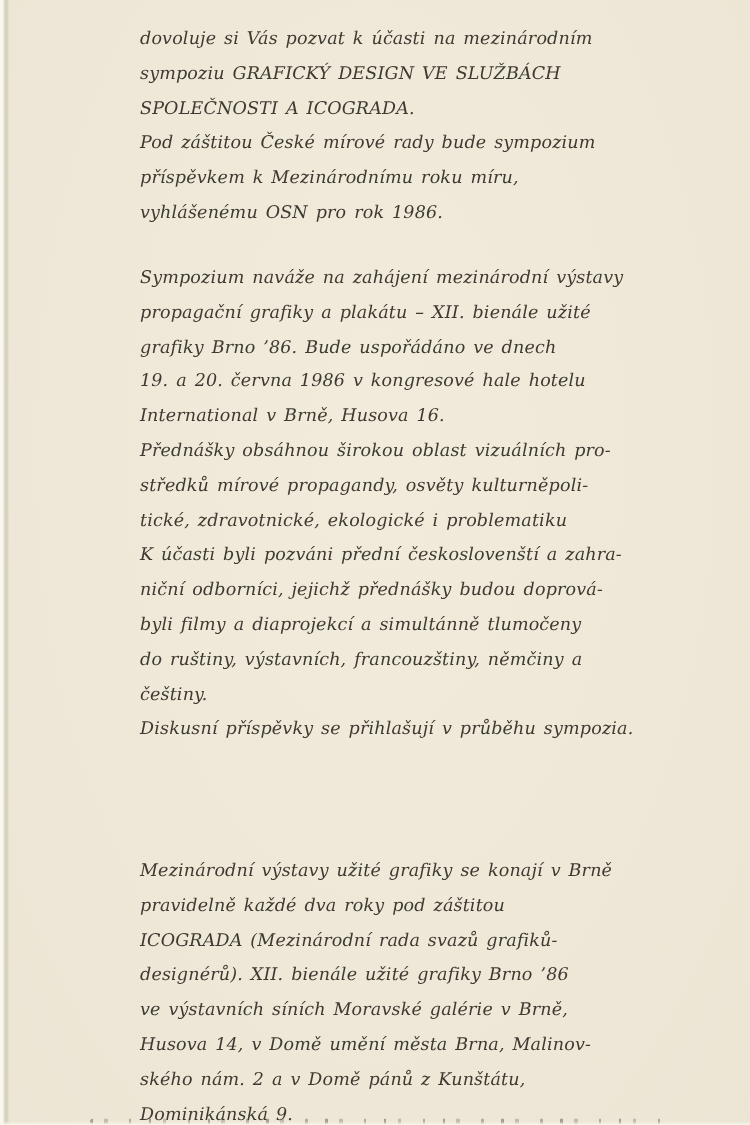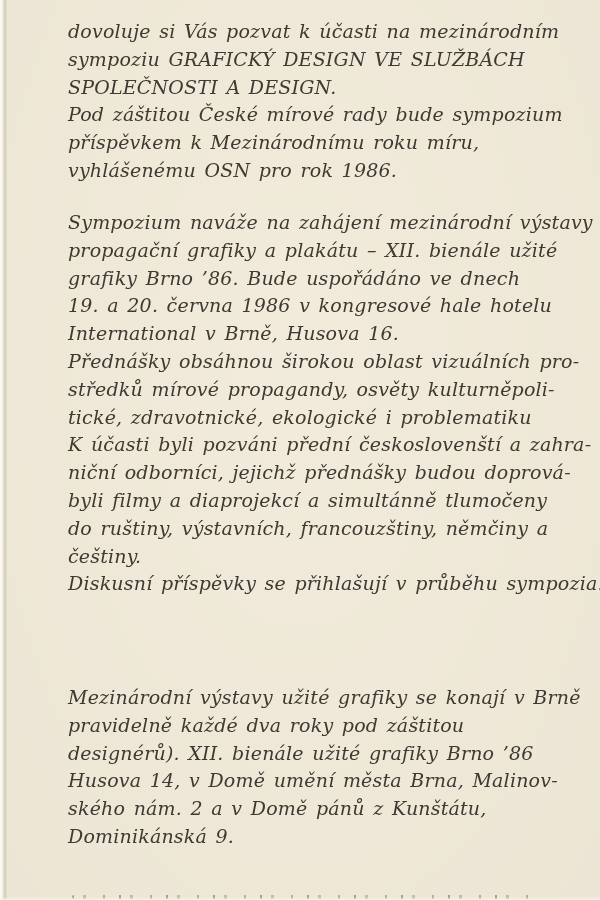--- a/index.html
+++ b/index.html
@@ -47,25 +47,26 @@
   }
   .para {
     position: absolute;
     left: 0;
     width: 520px;
   }
   .para-1 { top: 18px; }
   .para-2 { top: 209px; }
   .para-3 { top: 684px; }
   .line {
-    font-size: 19px;
+    font-size: 14px;
     line-height: 27.8px;
     white-space: nowrap;
     word-spacing: 0.12em;
     letter-spacing: 0.01em;
+    margin-left: 44px;
   }
   
   .cutoff {
     position: absolute;
     left: 72px;
     top: 895px;
     width: 468px;
     height: 4px;
     opacity: 0.55;
     background: repeating-linear-gradient(90deg,
@@ -79,21 +80,21 @@
 <body>
 
 <div class="page">
   <div class="edge-left"></div>
 
   <div class="textcol">
 
     <div class="para para-1">
       <div class="line">dovoluje si Vás pozvat k účasti na mezinárodním</div>
       <div class="line">sympoziu GRAFICKÝ DESIGN VE SLUŽBÁCH</div>
-      <div class="line">SPOLEČNOSTI A DESIGN.</div>
+      <div class="line">SPOLEČNOSTI A ICOGRADA.</div>
       <div class="line">Pod záštitou České mírové rady bude sympozium</div>
       <div class="line">příspěvkem k Mezinárodnímu roku míru,</div>
       <div class="line">vyhlášenému OSN pro rok 1986.</div>
     </div>
 
     <div class="para para-2">
       <div class="line">Sympozium naváže na zahájení mezinárodní výstavy</div>
       <div class="line">propagační grafiky a plakátu – XII. bienále užité</div>
       <div class="line">grafiky Brno ’86. Bude uspořádáno ve dnech</div>
       <div class="line">19. a 20. června 1986 v kongresové hale hotelu</div>
@@ -105,21 +106,23 @@
       <div class="line">niční odborníci, jejichž přednášky budou doprová-</div>
       <div class="line">byli filmy a diaprojekcí a simultánně tlumočeny</div>
       <div class="line">do ruštiny, výstavních, francouzštiny, němčiny a</div>
       <div class="line">češtiny.</div>
       <div class="line">Diskusní příspěvky se přihlašují v průběhu sympozia.</div>
     </div>
 
     <div class="para para-3">
       <div class="line">Mezinárodní výstavy užité grafiky se konají v Brně</div>
       <div class="line">pravidelně každé dva roky pod záštitou</div>
+      <div class="line">ICOGRADA (Mezinárodní rada svazů grafiků-</div>
       <div class="line">designérů). XII. bienále užité grafiky Brno ’86</div>
+      <div class="line">ve výstavních síních Moravské galérie v Brně,</div>
       <div class="line">Husova 14, v Domě umění města Brna, Malinov-</div>
       <div class="line">ského nám. 2 a v Domě pánů z Kunštátu,</div>
       <div class="line">Dominikánská 9.</div>
     </div>
 
   </div>
 
   <div class="cutoff"></div>
   <div class="edge-bottom"></div>
 </div>

